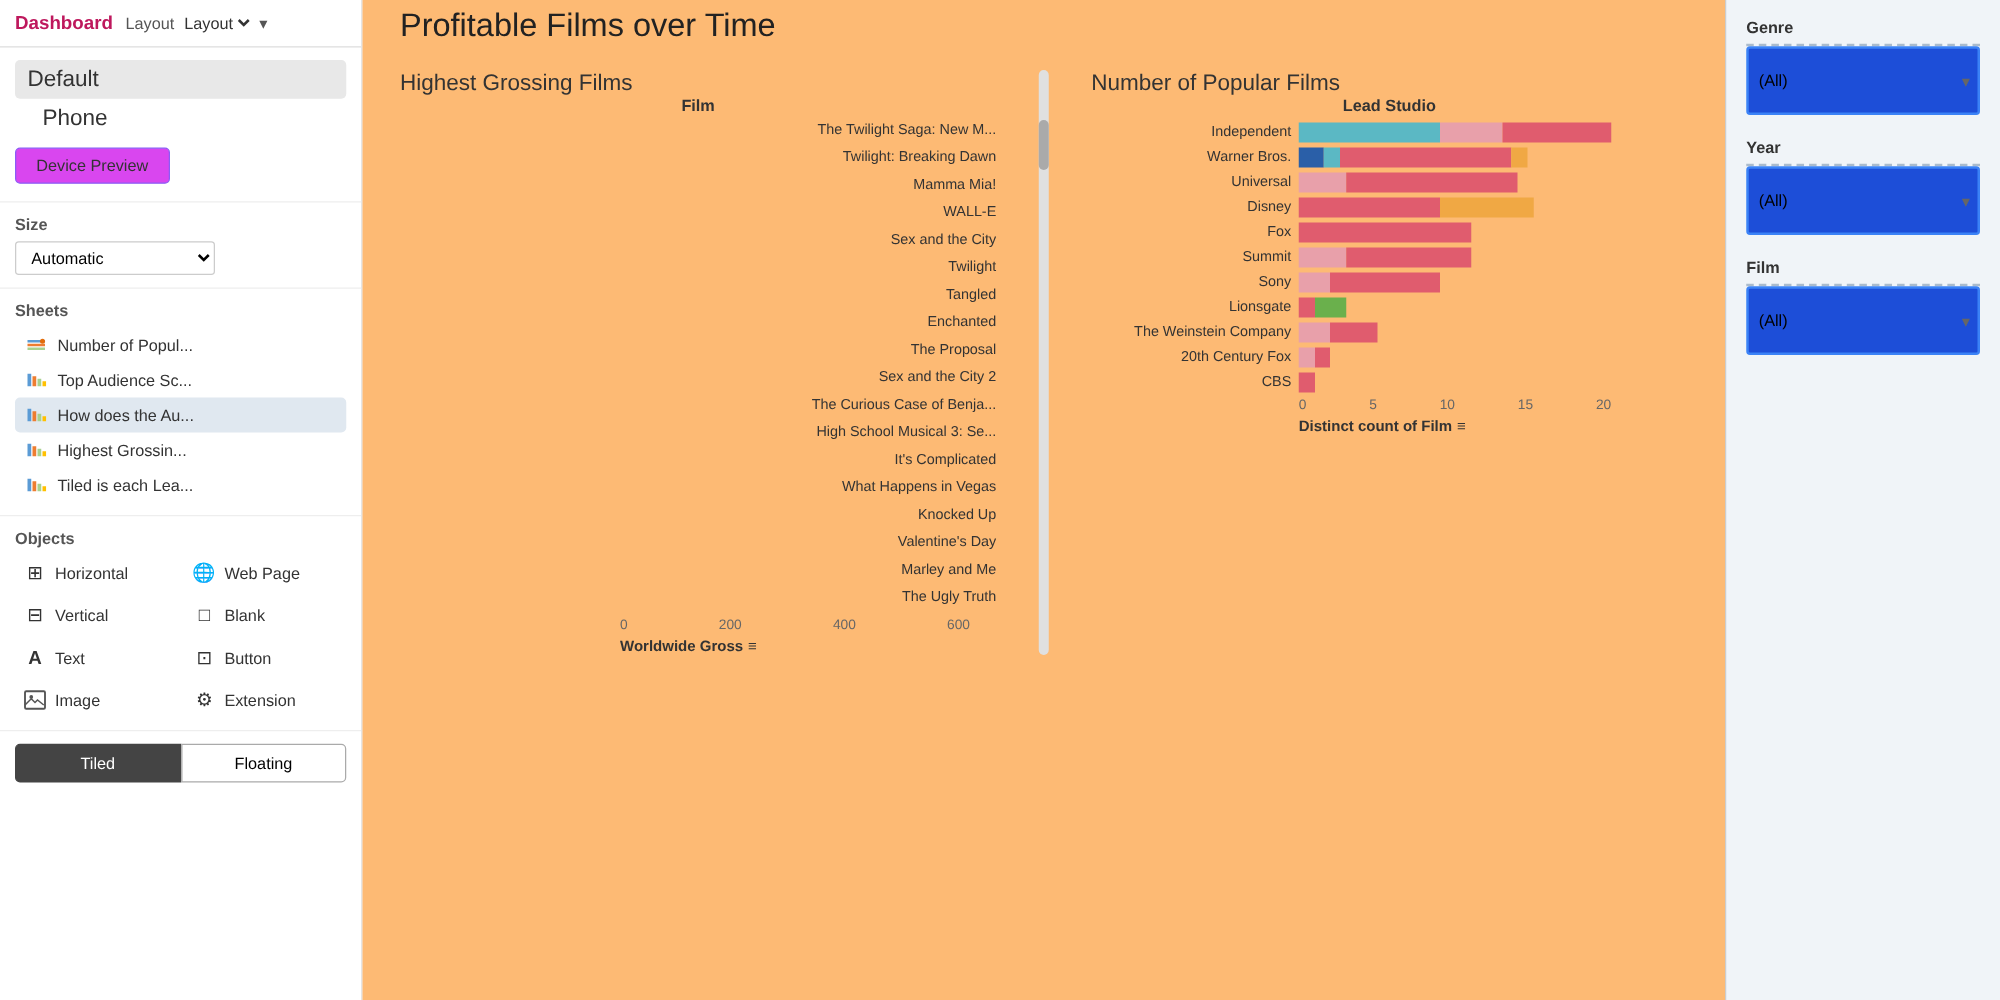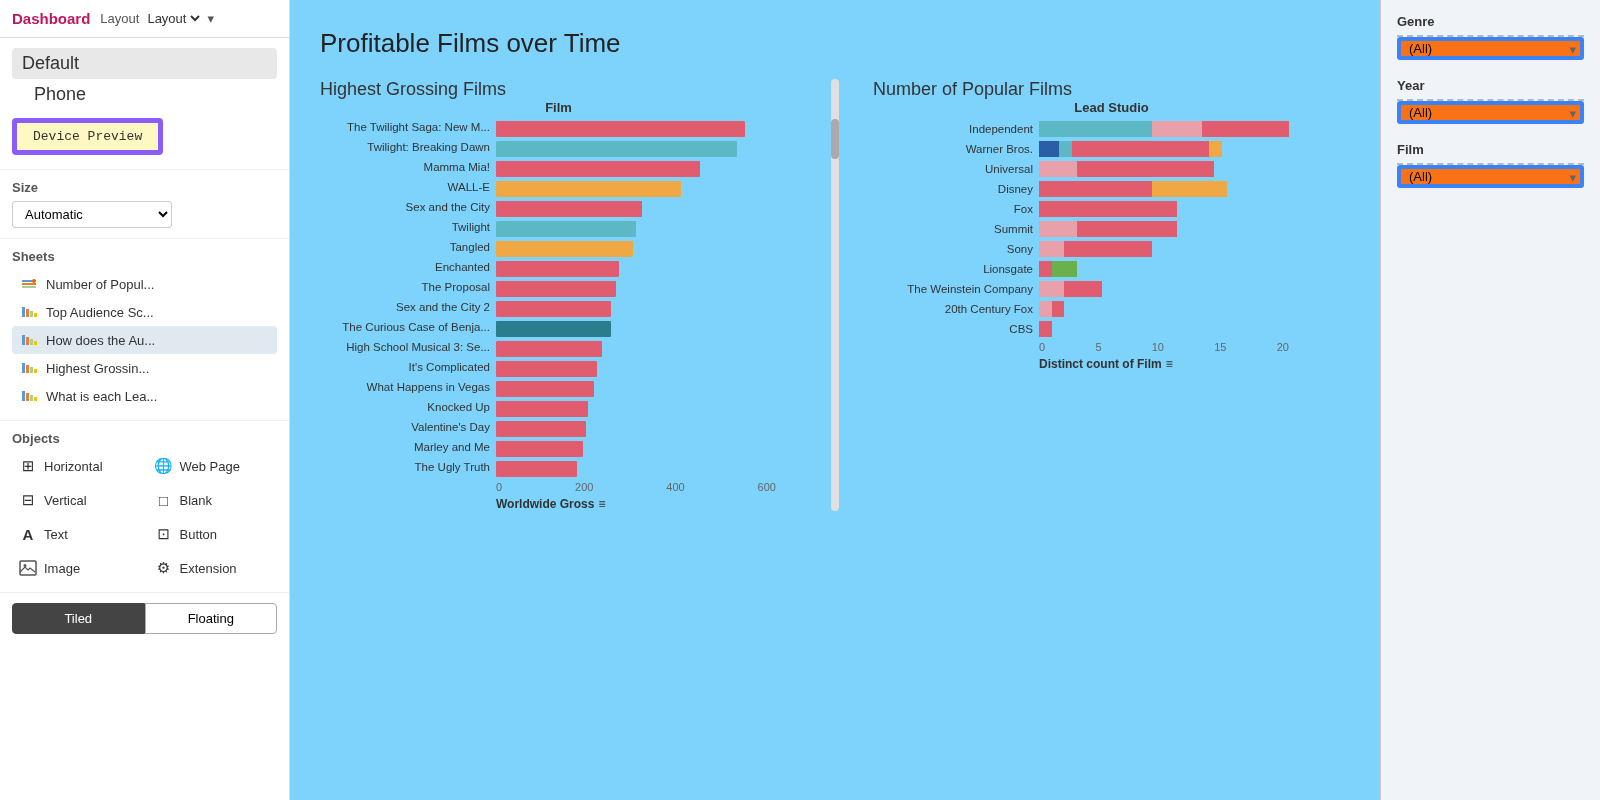--- a/index.html
+++ b/index.html
@@ -64,27 +64,26 @@
     .layout-option.active {
       background: #e8e8e8;
     }
     .layout-option.sub {
       padding-left: 22px;
     }
 
     .device-preview-btn {
       margin: 8px 0 4px 0;
       padding: 6px 16px;
-      border: 5px solid #8b5cf6;
-      background: #fef9c3;
+      border: 1px solid #8b5cf6;
+      background: #d946ef;
       border-radius: 4px;
       cursor: pointer;
       font-size: 13px;
       color: #333;
-      font-family: Liberation Mono, monospace;
     }
 
     .size-row {
       display: flex;
       align-items: flex-start;
       justify-content: space-between;
     }
     .size-select {
       width: 160px;
       padding: 4px 8px;
@@ -155,22 +154,22 @@
       background: #444;
       color: #fff;
       border-color: #444;
     }
     .tf-btn:first-child { border-radius: 4px 0 0 4px; }
     .tf-btn:last-child { border-radius: 0 4px 4px 0; }
 
     
     .main-content {
       flex: 1;
-      padding: 28px 30px;
-      background: #7dd3fc;
+      padding: 5px 30px;
+      background: #fdba74;
       overflow-y: auto;
       position: relative;
     }
     .main-title {
       font-size: 26px;
       font-weight: 400;
       color: #222;
       margin-bottom: 20px;
     }
     .charts-row {
@@ -192,23 +191,24 @@
     }
     .bar-chart-header {
       text-align: center;
       font-weight: bold;
       font-size: 13px;
       color: #333;
       margin-bottom: 6px;
     }
     .bar-row {
       display: flex;
-      align-items: flex-start;
+      align-items: flex-end;
       margin-bottom: 4px;
       gap: 6px;
+      flex-direction: column;
     }
     .bar-label {
       text-align: right;
       font-size: 11.5px;
       color: #333;
       width: 170px;
       min-width: 170px;
       white-space: nowrap;
       overflow: hidden;
       text-overflow: ellipsis;
@@ -273,25 +273,25 @@
     }
     .filter-group label {
       display: block;
       font-size: 13px;
       font-weight: 600;
       color: #333;
       margin-bottom: 6px;
     }
     .filter-select {
       width: 100%;
-      padding: 0 8px;
-      border: 4px solid #3b82f6;
+      padding: 18px 8px;
+      border: 2px solid #3b82f6;
       border-radius: 3px;
       font-size: 13px;
-      background: #f97316;
+      background: #1d4ed8;
       appearance: none;
       -webkit-appearance: none;
       cursor: pointer;
       display: flex;
       align-items: center;
       justify-content: space-between;
     }
     .filter-select-wrap {
       position: relative;
     }
@@ -412,21 +412,21 @@
       </li>
       <li class="sheet-item">
         <span class="sheet-icon">
           <svg width="16" height="16" viewBox="0 0 16 16">
               <rect x="1" y="3" width="3" height="10" fill="#5b9bd5"></rect>
               <rect x="5" y="5" width="3" height="8" fill="#ed7d31"></rect>
               <rect x="9" y="7" width="3" height="6" fill="#a9d18e"></rect>
               <rect x="13" y="9" width="3" height="4" fill="#ffc000"></rect>
             </svg>
         </span>
-        <span>What is each Lea...</span>
+        <span>Tiled is each Lea...</span>
       </li>
     </ul>
   </div>
 
   <div class="sidebar-section">
     <h4>Objects</h4>
     <div class="objects-grid">
       <div class="obj-item">
         <span class="obj-icon">⊞</span>
         <span>Horizontal</span>

